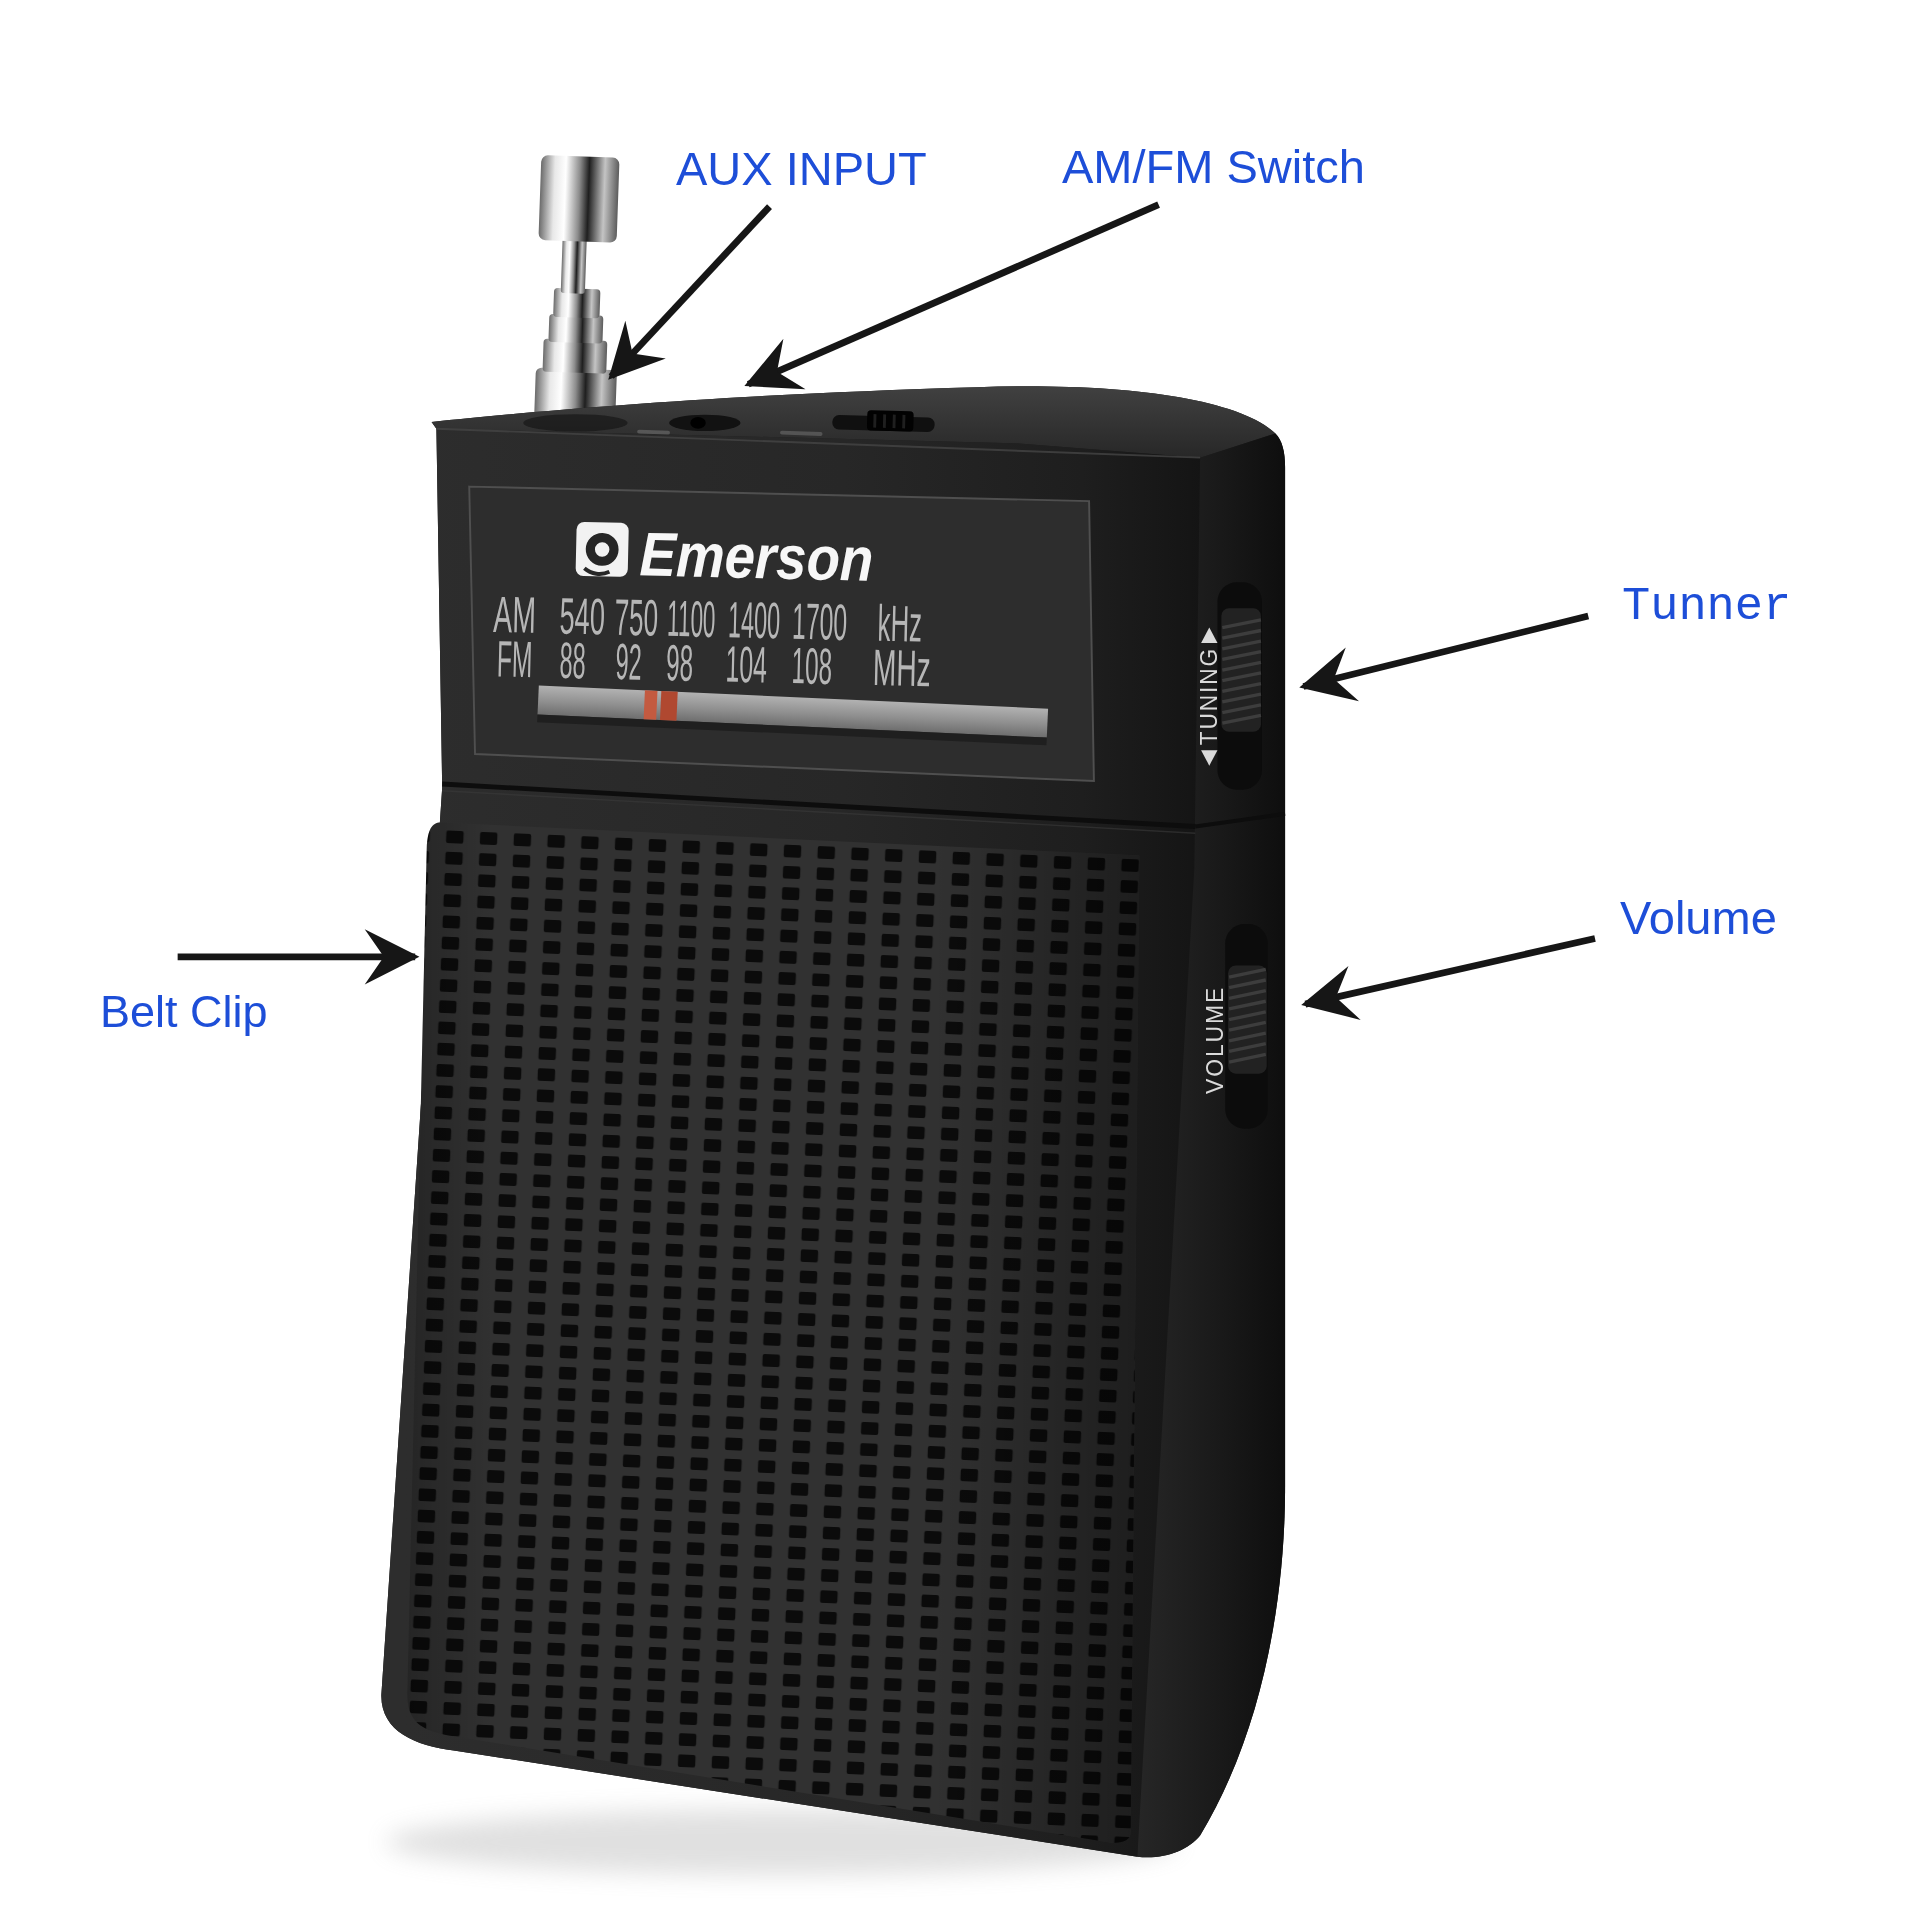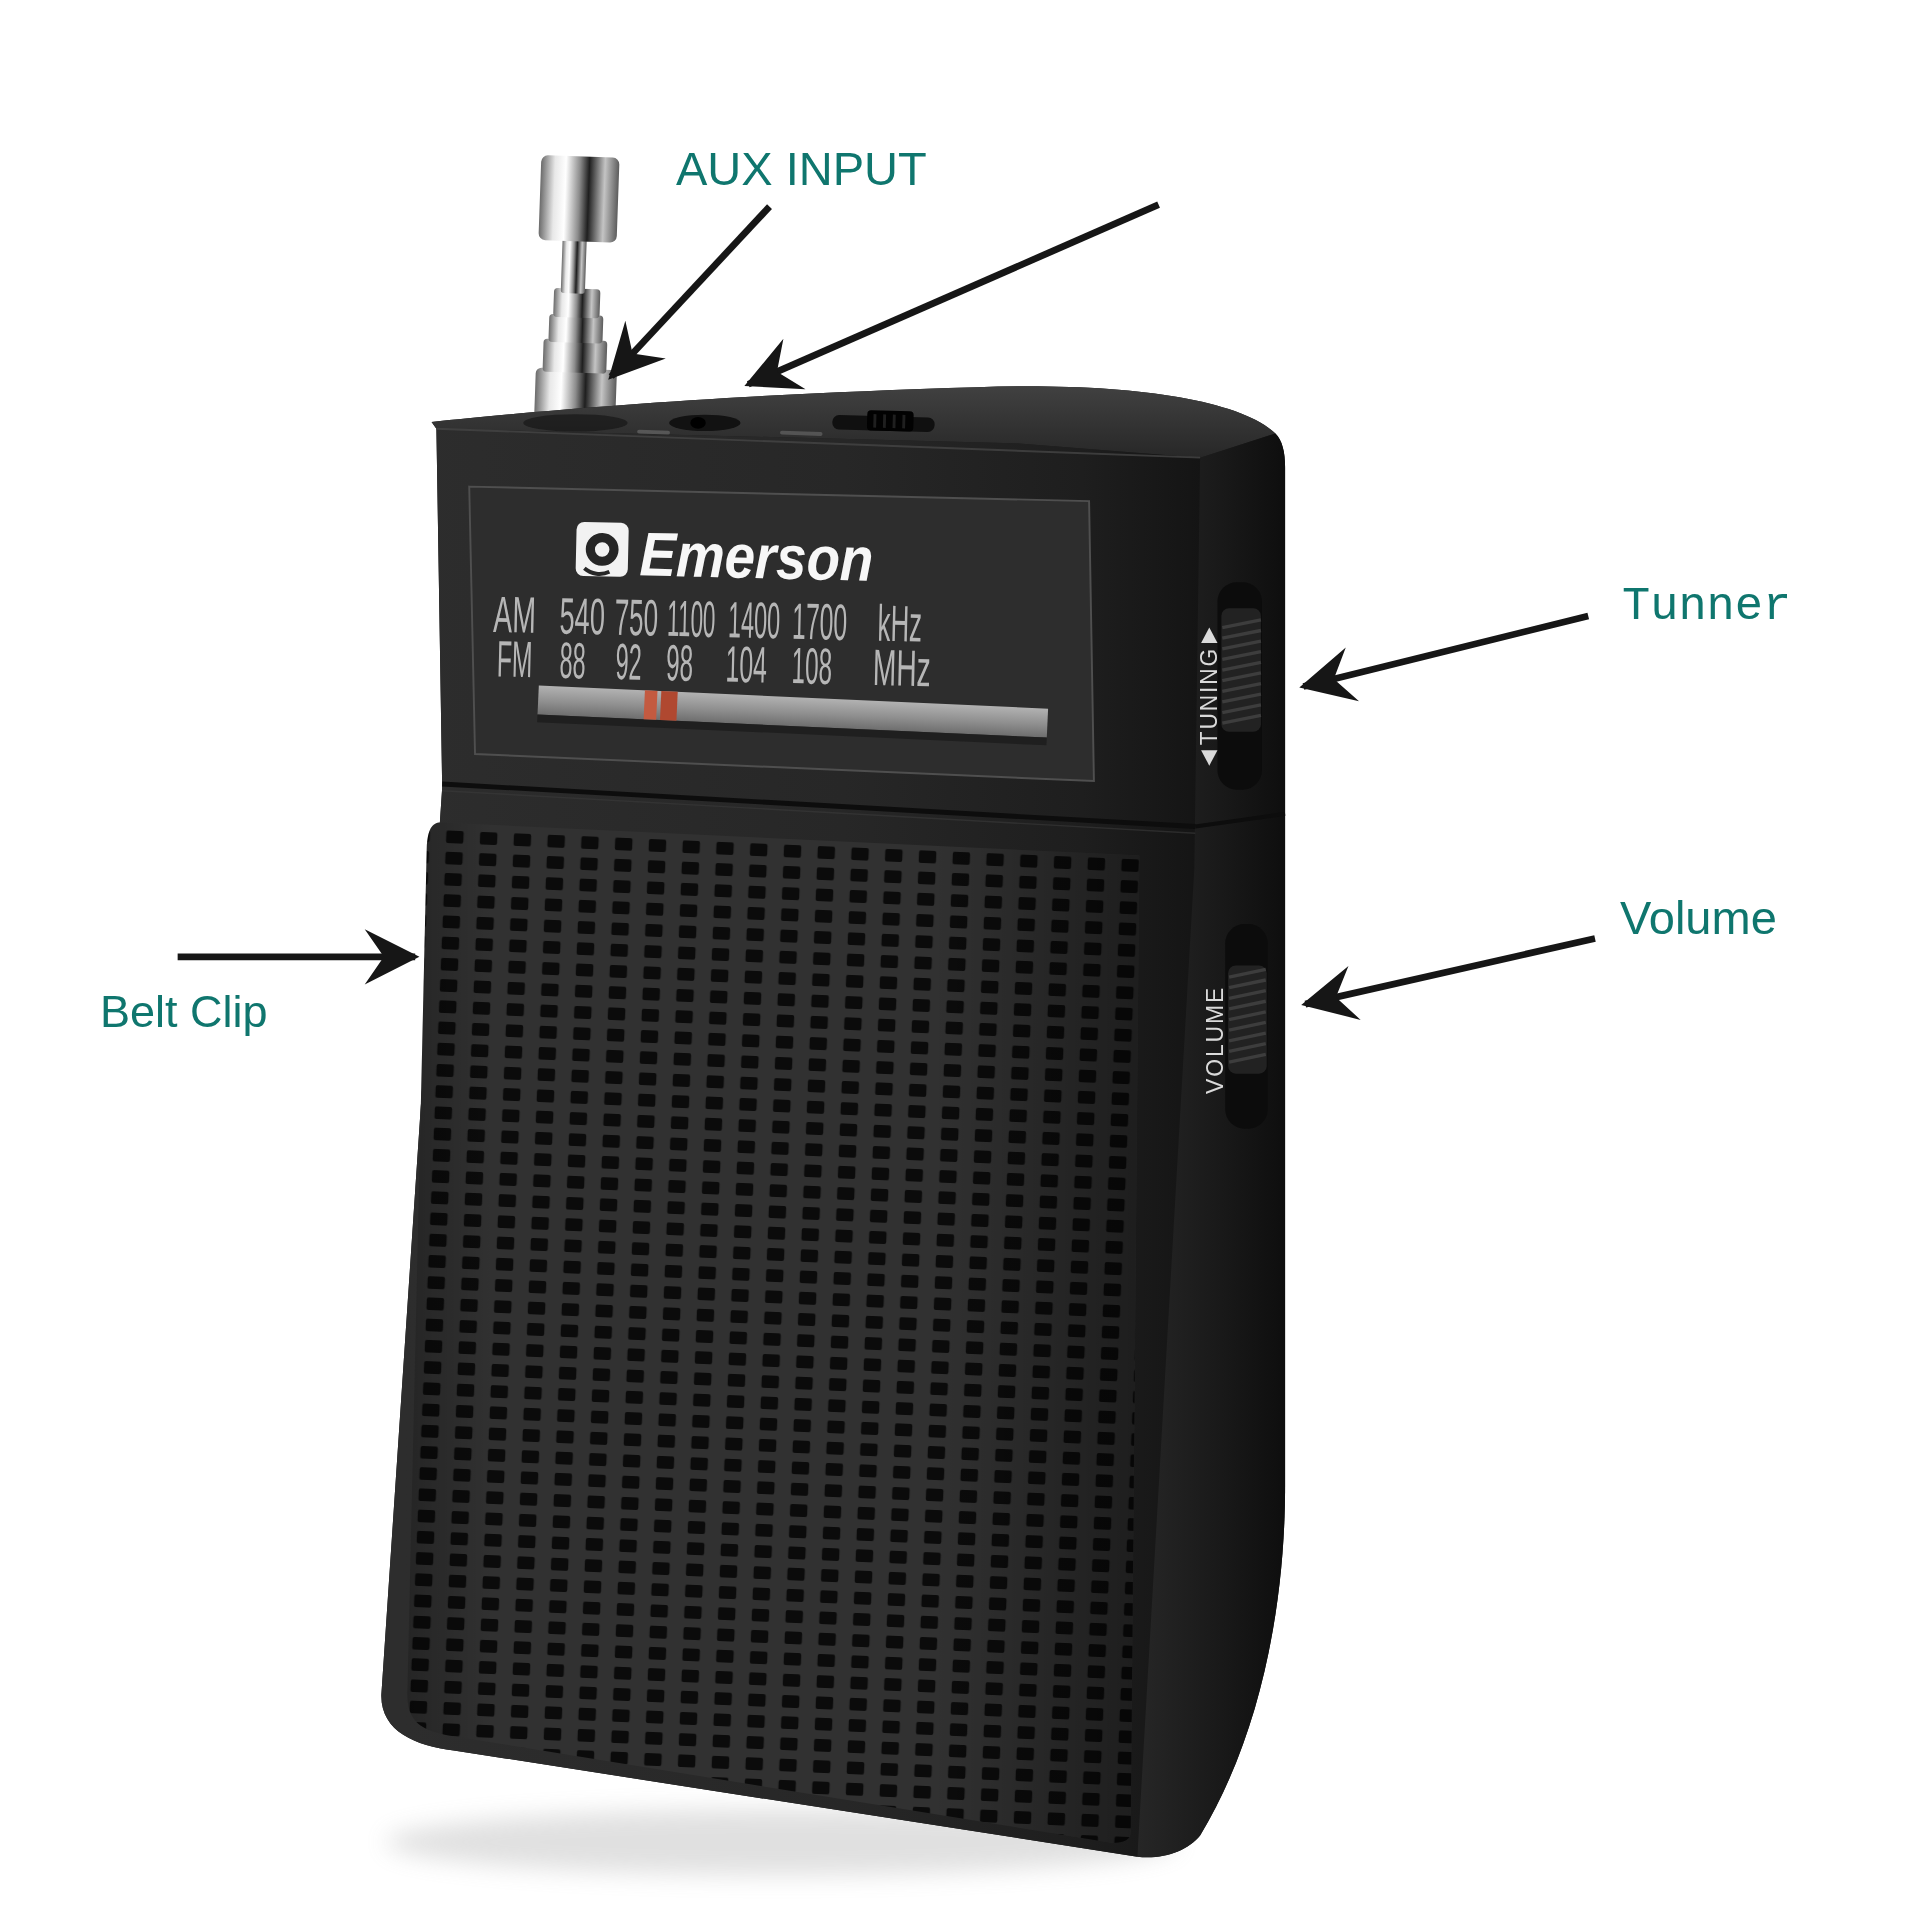--- a/index.html
+++ b/index.html
@@ -1,19 +1,19 @@
 <!DOCTYPE html>
 <html><head>
 <meta charset="utf-8">
 <style>
   html,body{margin:0;padding:0;background:#ffffff;}
   #canvas{position:relative;width:1931px;height:1931px;background:#ffffff;overflow:hidden;
           font-family:"Liberation Sans",sans-serif;}
   #scene{position:absolute;left:0;top:0;width:1931px;height:1931px;}
-  .lbl{position:absolute;color:#0f766e;font-size:47px;line-height:1.1;white-space:nowrap;
+  .lbl{position:absolute;color:#1d4ed8;font-size:47px;line-height:1.1;white-space:nowrap;
        font-family:"Liberation Sans",sans-serif;}
   .dial-text{font-family:"Liberation Sans",sans-serif;font-size:53px;fill:#b6b6b6;}
   .logo-text{font-family:"Liberation Sans",sans-serif;font-size:64px;font-style:italic;
              font-weight:bold;fill:#f7f7f7;}
   .side-text{font-family:"Liberation Sans",sans-serif;font-size:24px;fill:#dadada;letter-spacing:2px;}
   .arrow{stroke:#161616;stroke-width:7;fill:none;}
 </style>
 </head>
 <body>
 
@@ -202,18 +202,19 @@
   <path d="M 452,444 L 1243,474" stroke="#454545" stroke-width="2" opacity="0.8" fill="none"></path>
 
   <path class="arrow" d="M 797,214 L 633,390" marker-end="url(#head)"></path>
   <path class="arrow" d="M 1200,212 L 775,398" marker-end="url(#head)"></path>
   <path class="arrow" d="M 1645,638 L 1350,711" marker-end="url(#head)"></path>
   <path class="arrow" d="M 1652,972 L 1352,1040" marker-end="url(#head)"></path>
   <path class="arrow" d="M 184,991 L 430,991" marker-end="url(#head)"></path>
 </svg>
 
 <div class="lbl" style="left:676px;top:143px;">AUX INPUT</div>
+<div class="lbl" style="left:1062px;top:141px;">AM/FM Switch</div>
 <div class="lbl" style="left:1622px;top:581px;font-family:Liberation Mono, monospace;">Tunner</div>
 <div class="lbl" style="left:1620px;top:892px;">Volume</div>
 <div class="lbl" style="left:100px;top:987px;font-size:45px;text-align:right;">Belt Clip</div>
 
 </div>
 
 
 </body></html>

